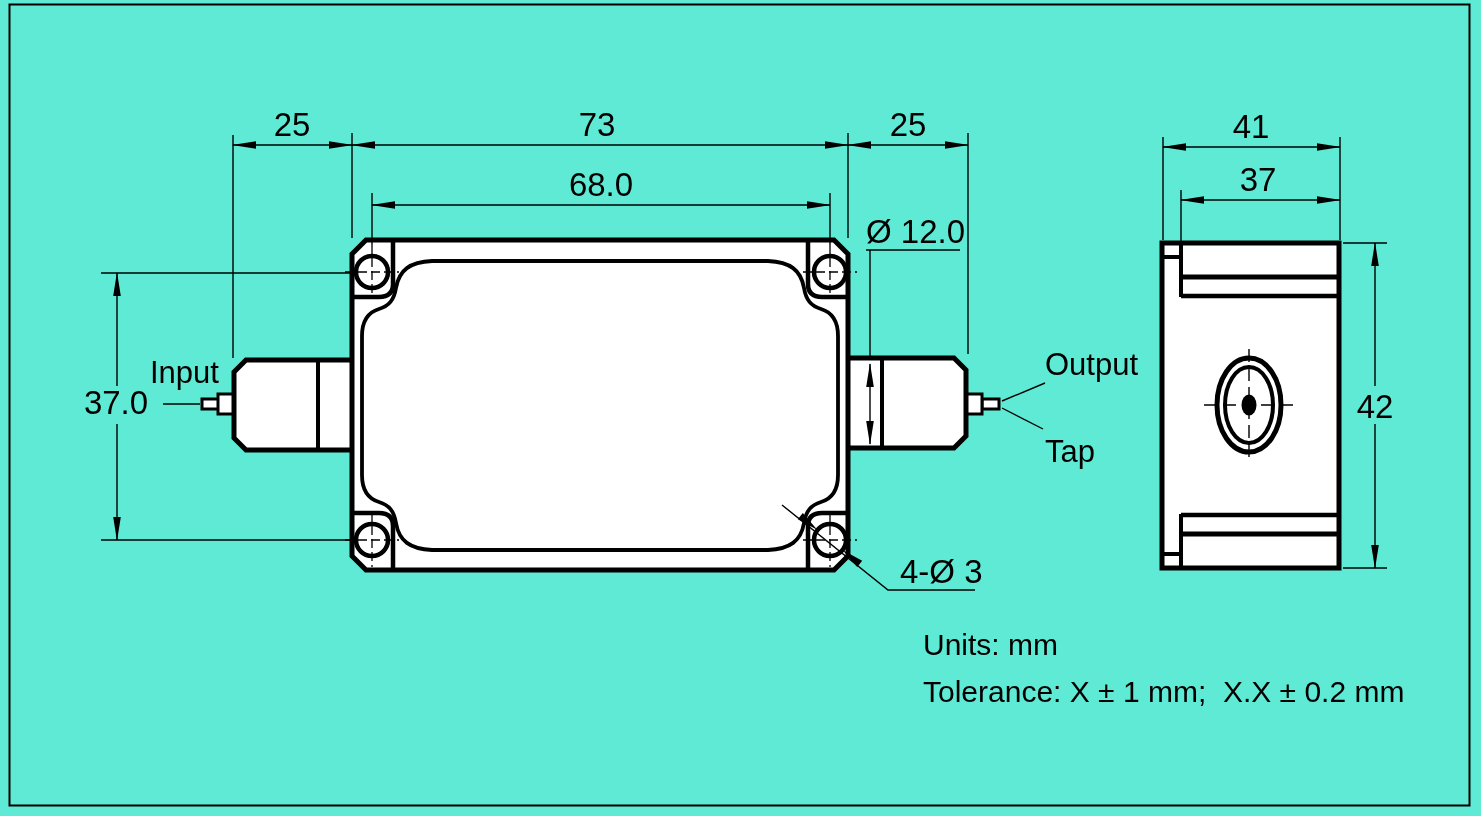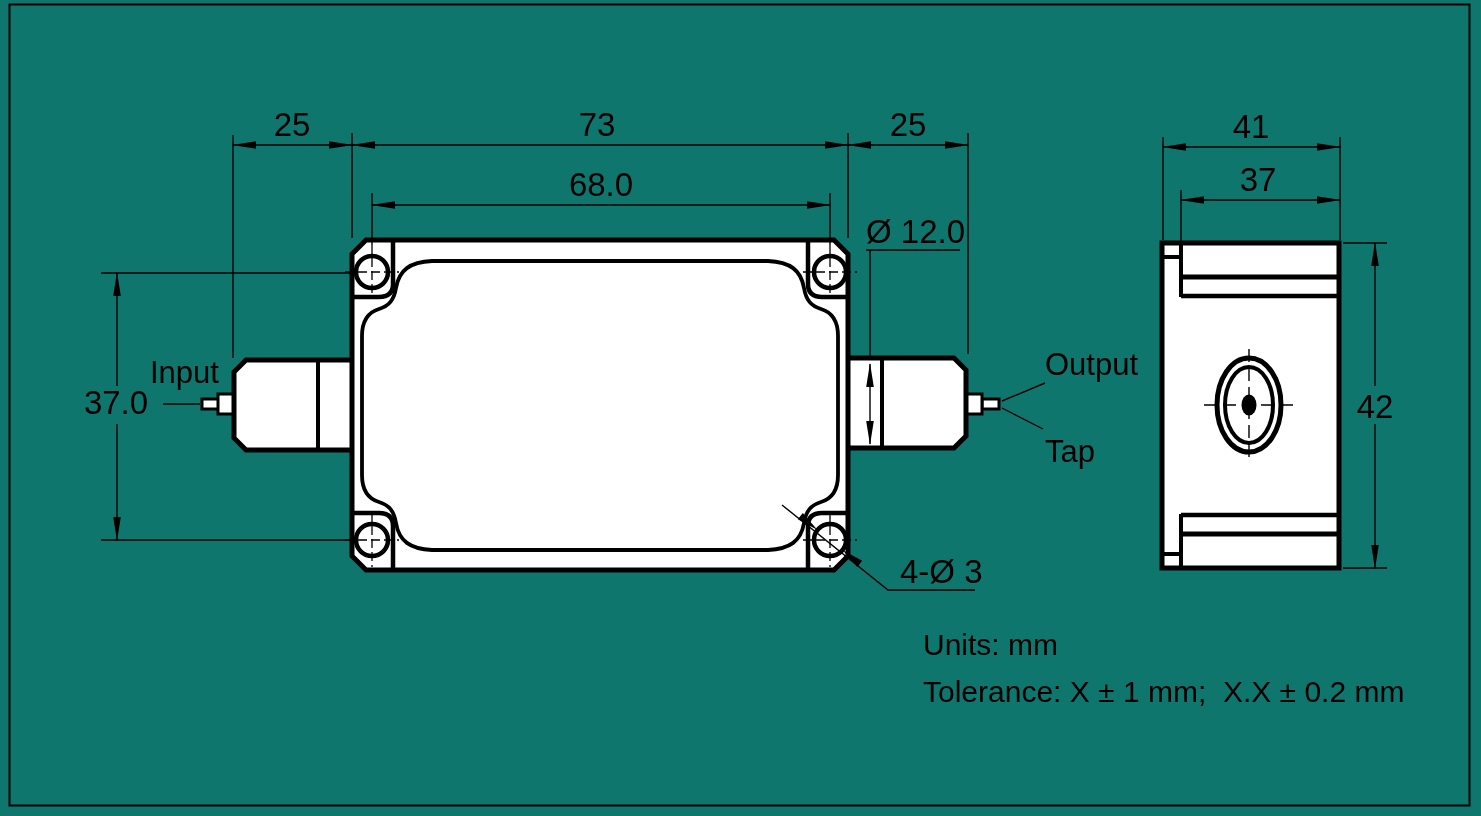--- a/index.html
+++ b/index.html
@@ -1,16 +1,16 @@
 <!DOCTYPE html>
 <html><head>
 <meta charset="utf-8">
 <style>
   html,body{margin:0;padding:0;background:#ffffff;}
-  .stage{position:relative;width:1481px;height:816px;background:#0f766e;}
+  .stage{position:relative;width:1481px;height:816px;background:#5eead4;}
   svg{display:block;}
   text{font-family:"Liberation Sans", sans-serif;fill:#000;}
   .t33{font-size:33px;}
   .t31{font-size:31px;}
   .t30{font-size:30px;}
   .mid{text-anchor:middle;}
   .outline{fill:#fff;stroke:#000;stroke-width:5;stroke-linejoin:miter;}
   .l5{stroke:#000;stroke-width:5;fill:none;}
   .l45{stroke:#000;stroke-width:4.5;fill:none;}
   .l4{stroke:#000;stroke-width:4;fill:none;}

